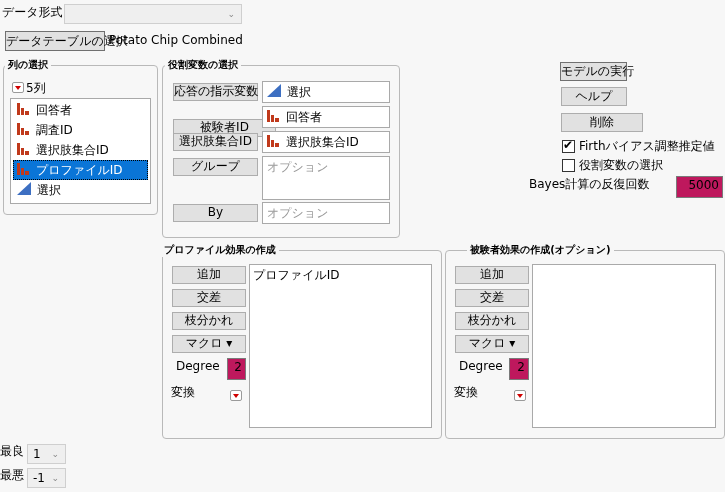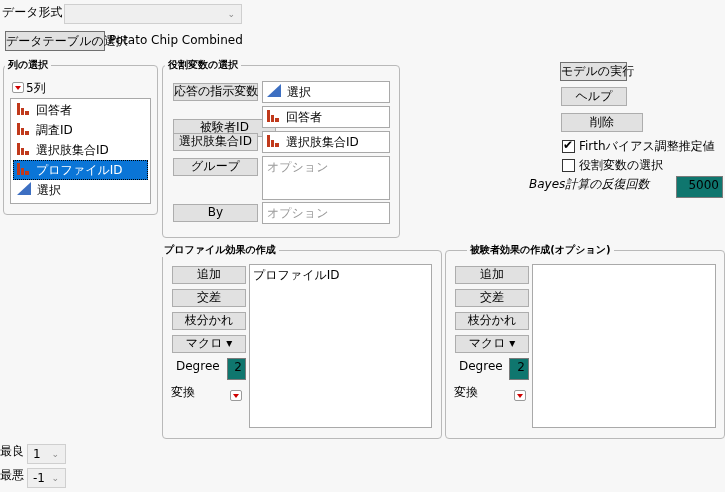--- a/index.html
+++ b/index.html
@@ -42,21 +42,21 @@
     position:absolute; box-sizing:border-box; width:12px; height:11px; background:#fff;
     border:1px solid #9a9a9a; border-radius:2px;
   }
   .red-tri-btn::after {
     content:""; position:absolute; left:2px; top:3px; border-left:3px solid transparent;
     border-right:3px solid transparent; border-top:4px solid #d00000;
   }
   .chk { position:absolute; box-sizing:border-box; width:13px; height:13px; background:#fff; border:1px solid #333; }
   .chk .mark { position:absolute; left:0; top:-3px; font-size:12px; line-height:14px; }
   .placeholder { color:#999; }
-  .num { position:absolute; box-sizing:border-box; background:#0f766e; border:1px solid #7a7a7a; text-align:right; padding-right:3px; line-height:16px; }
+  .num { position:absolute; box-sizing:border-box; background:#be185d; border:1px solid #7a7a7a; text-align:right; padding-right:3px; line-height:16px; }
 </style>
 </head>
 <body>
 
 <span class="lbl" style="left:2px;top:4px;">データ形式</span>
 <div class="select" style="left:64px;top:4px;width:178px;height:20px;">
   <span class="chev">⌄</span>
 </div>
 
 <div class="btn dark" style="left:5px;top:31px;width:100px;height:20px;line-height:18px;">データテーブルの選択</div>
@@ -113,21 +113,21 @@
 <div class="btn" style="left:561px;top:87px;width:66px;height:19px;line-height:17px;">ヘルプ</div>
 <div class="btn" style="left:561px;top:113px;width:82px;height:19px;line-height:17px;">削除</div>
 
 <div class="chk" style="left:562px;top:140px;">
     <span class="mark">✔</span>
   </div>
 <span class="lbl" style="left:579px;top:138px;">Firthバイアス調整推定値</span>
 <div class="chk" style="left:562px;top:159px;"></div>
 <span class="lbl" style="left:579px;top:157px;">役割変数の選択</span>
 
-<span class="lbl" style="left:529px;top:176px;font-style:italic;">Bayes計算の反復回数</span>
+<span class="lbl" style="left:529px;top:176px;">Bayes計算の反復回数</span>
 <div class="num" style="left:676px;top:176px;width:47px;height:22px;">5000</div>
 
 <div class="group" style="left:162px;top:250px;width:280px;height:189px;"></div>
 <span class="group-title" style="left:161px;top:243px;">プロファイル効果の作成</span>
 
 <div class="btn" style="left:172px;top:266px;width:74px;height:18px;">追加</div>
 <div class="btn" style="left:172px;top:289px;width:74px;height:18px;">交差</div>
 <div class="btn" style="left:172px;top:312px;width:74px;height:18px;">枝分かれ</div>
 <div class="btn" style="left:172px;top:335px;width:74px;height:18px;">マクロ ▾</div>
 <span class="lbl" style="left:176px;top:358px;">Degree</span>

